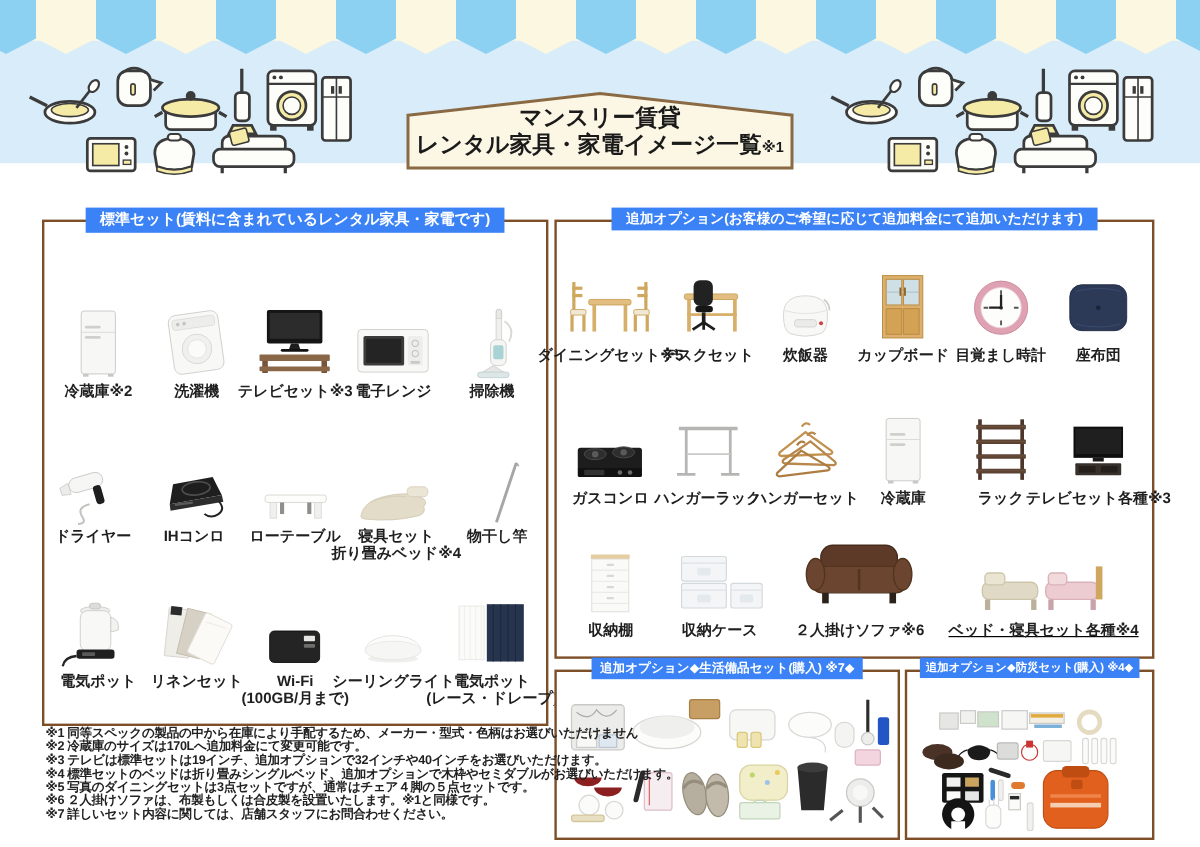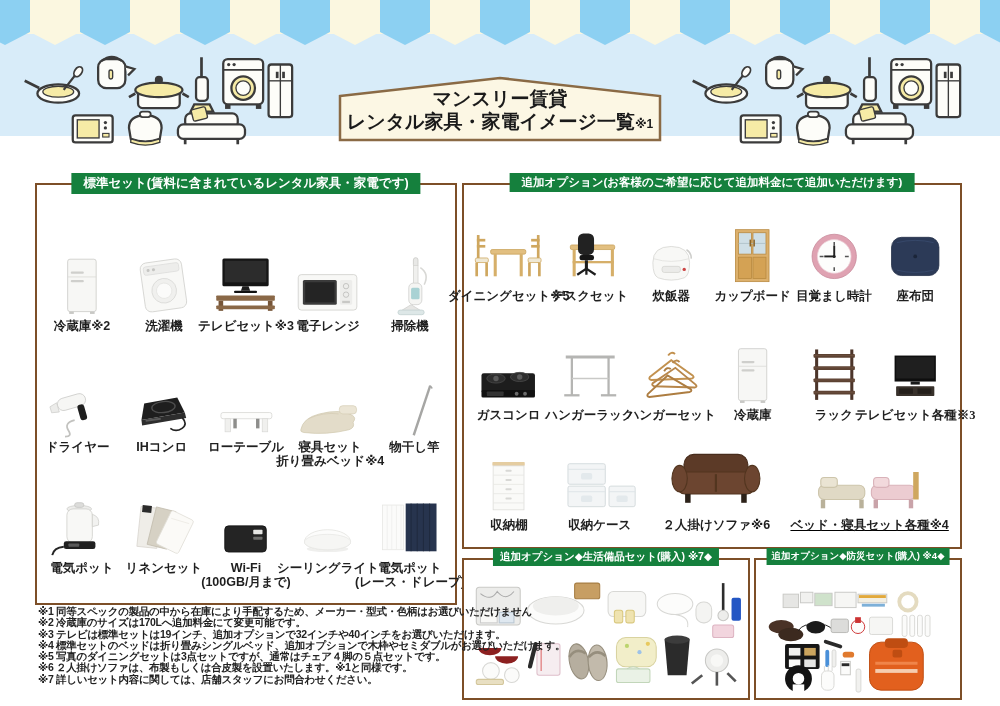--- a/index.html
+++ b/index.html
@@ -13,41 +13,41 @@
   #cluster-right{left:690px;}
   #plaque{position:absolute;left:338px;top:74px;width:324px;height:68px;}
   #plaque svg{position:absolute;inset:0;}
   #plaque-text{position:absolute;inset:0;padding-top:13px;text-align:center;color:#1a1a1a;}
   #plaque-line1{font-size:19px;font-weight:bold;line-height:23px;}
   #plaque-line2{font-size:19px;font-weight:bold;line-height:24px;}
   #plaque-note{font-size:12px;font-weight:bold;}
   
   .pbox{position:absolute;background:#fff;border:2px solid #7d4f28;}
   .box-header{position:absolute;top:-12px;left:50%;transform:translateX(-50%);
-              background:#15803d;color:#ffffff;font-weight:bold;font-size:12.5px;
+              background:#3b82f6;color:#ffffff;font-weight:bold;font-size:12.5px;
               padding:2px 12px;white-space:nowrap;}
   .box-header.opt{font-size:11.5px;}
   .box-header.small{font-size:10.5px;padding:2px 7px;}
   .box-header.xsmall{font-size:9.5px;padding:2px 5px;}
   #std-box{left:35px;top:183px;width:418px;height:418px;}
   #opt-box{left:462px;top:183px;width:496px;height:362px;}
   #life-box{left:462px;top:558px;width:284px;height:138px;}
   #bousai-box{left:754px;top:558px;width:204px;height:138px;}
   .grid{position:absolute;left:4px;right:4px;top:14px;}
   .row{display:flex;align-items:flex-start;}
   .item{flex:1;min-width:0;display:flex;flex-direction:column;align-items:center;}
   .thumb{width:94%;display:flex;align-items:flex-end;justify-content:center;}
   .thumb svg{width:100%;height:100%;}
   .label{font-size:12.5px;font-weight:bold;color:#1f1f1f;text-align:center;line-height:1.16;
          margin-top:2px;white-space:nowrap;}
   .std-r1 .thumb{height:118px;} .std-r1{margin-bottom:6px;}
   .std-r2 .thumb{height:98px;}  .std-r2{margin-bottom:4px;gap:11px;}
   .std-r3 .thumb{height:86px;}
   .opt-r1 .thumb{height:88px;}  .opt-r1{margin-bottom:10px;}
-  .opt-r2 .thumb{height:92px;}  .opt-r2{margin-bottom:6px;font-family:Liberation Serif, serif;}
+  .opt-r2 .thumb{height:92px;}  .opt-r2{margin-bottom:6px;}
   .opt-r3 .thumb{height:88px;}
   .opt-r3 .item:nth-child(1){flex:0.95;}
   .opt-r3 .item:nth-child(2){flex:1.15;}
   .opt-r3 .item:nth-child(3){flex:1.55;}
   .opt-r3 .item:nth-child(4){flex:2.0;text-decoration:underline;}
   .collage{position:absolute;left:6px;right:6px;top:12px;bottom:4px;
            display:flex;align-items:flex-end;justify-content:center;}
   .collage svg{width:100%;height:100%;}
   
   #footnotes{position:absolute;left:38px;top:606px;width:440px;}

